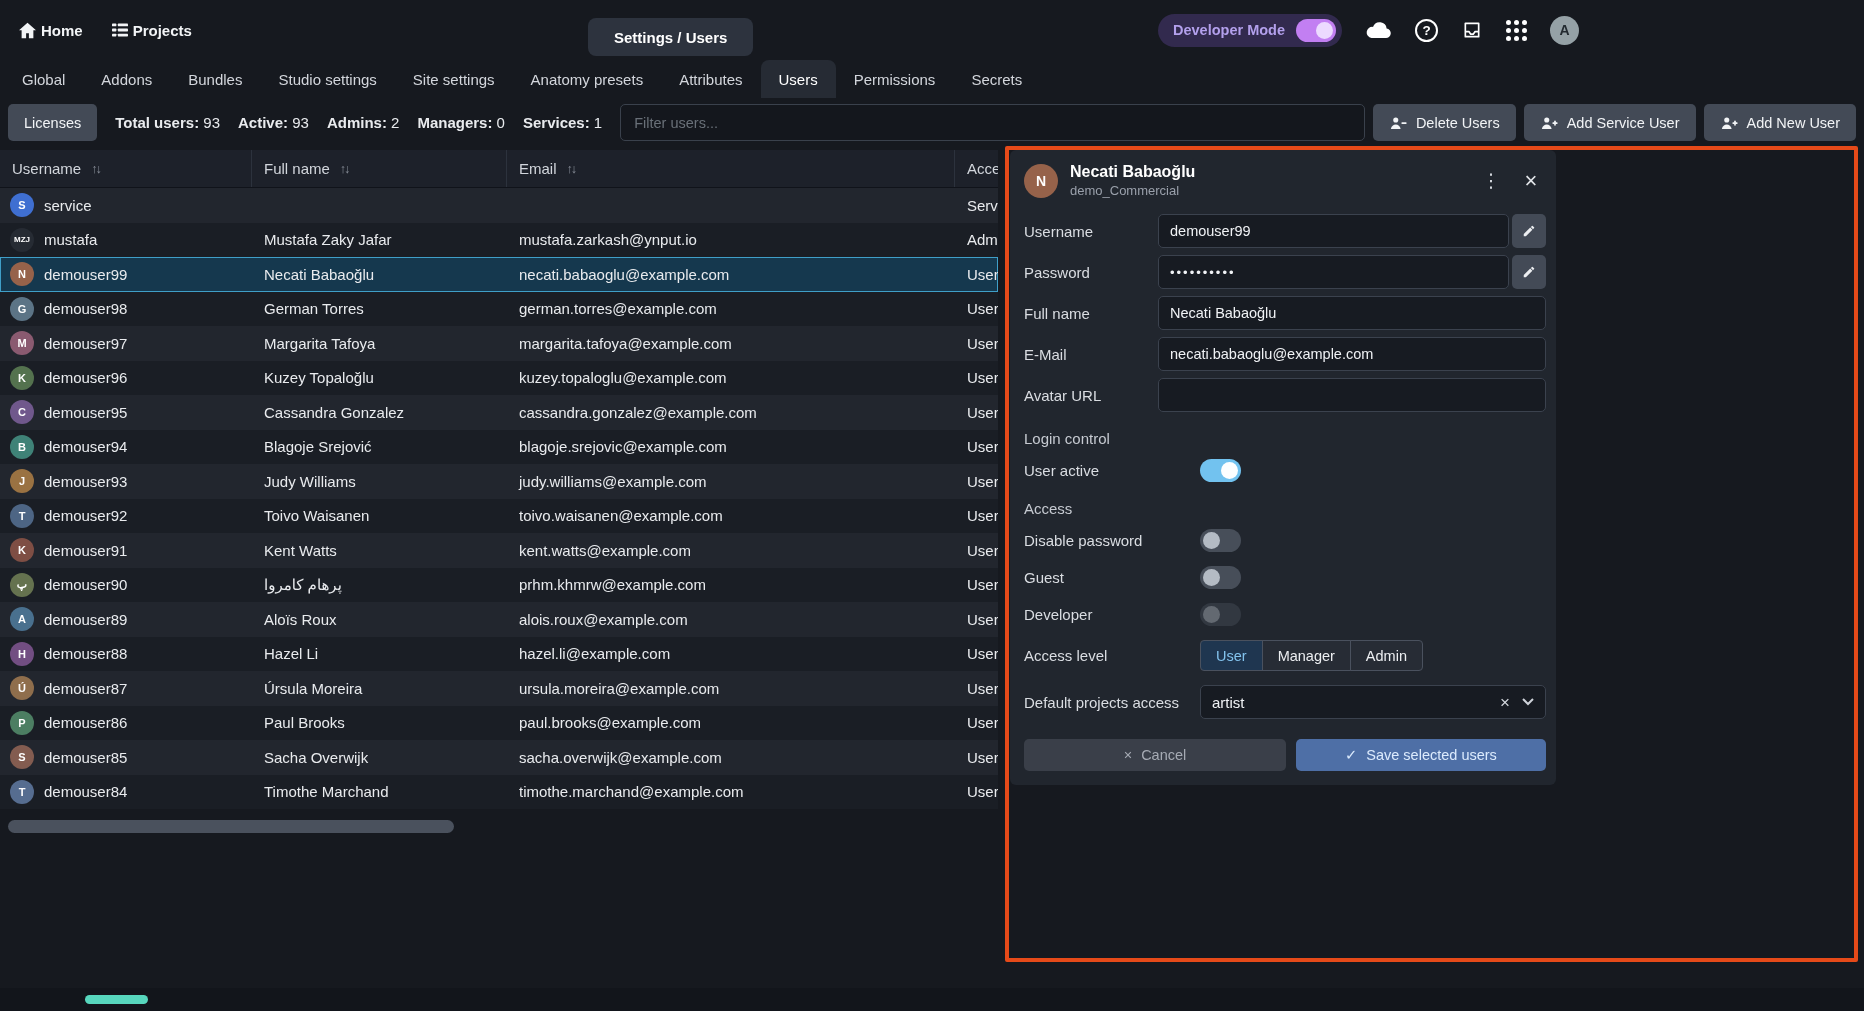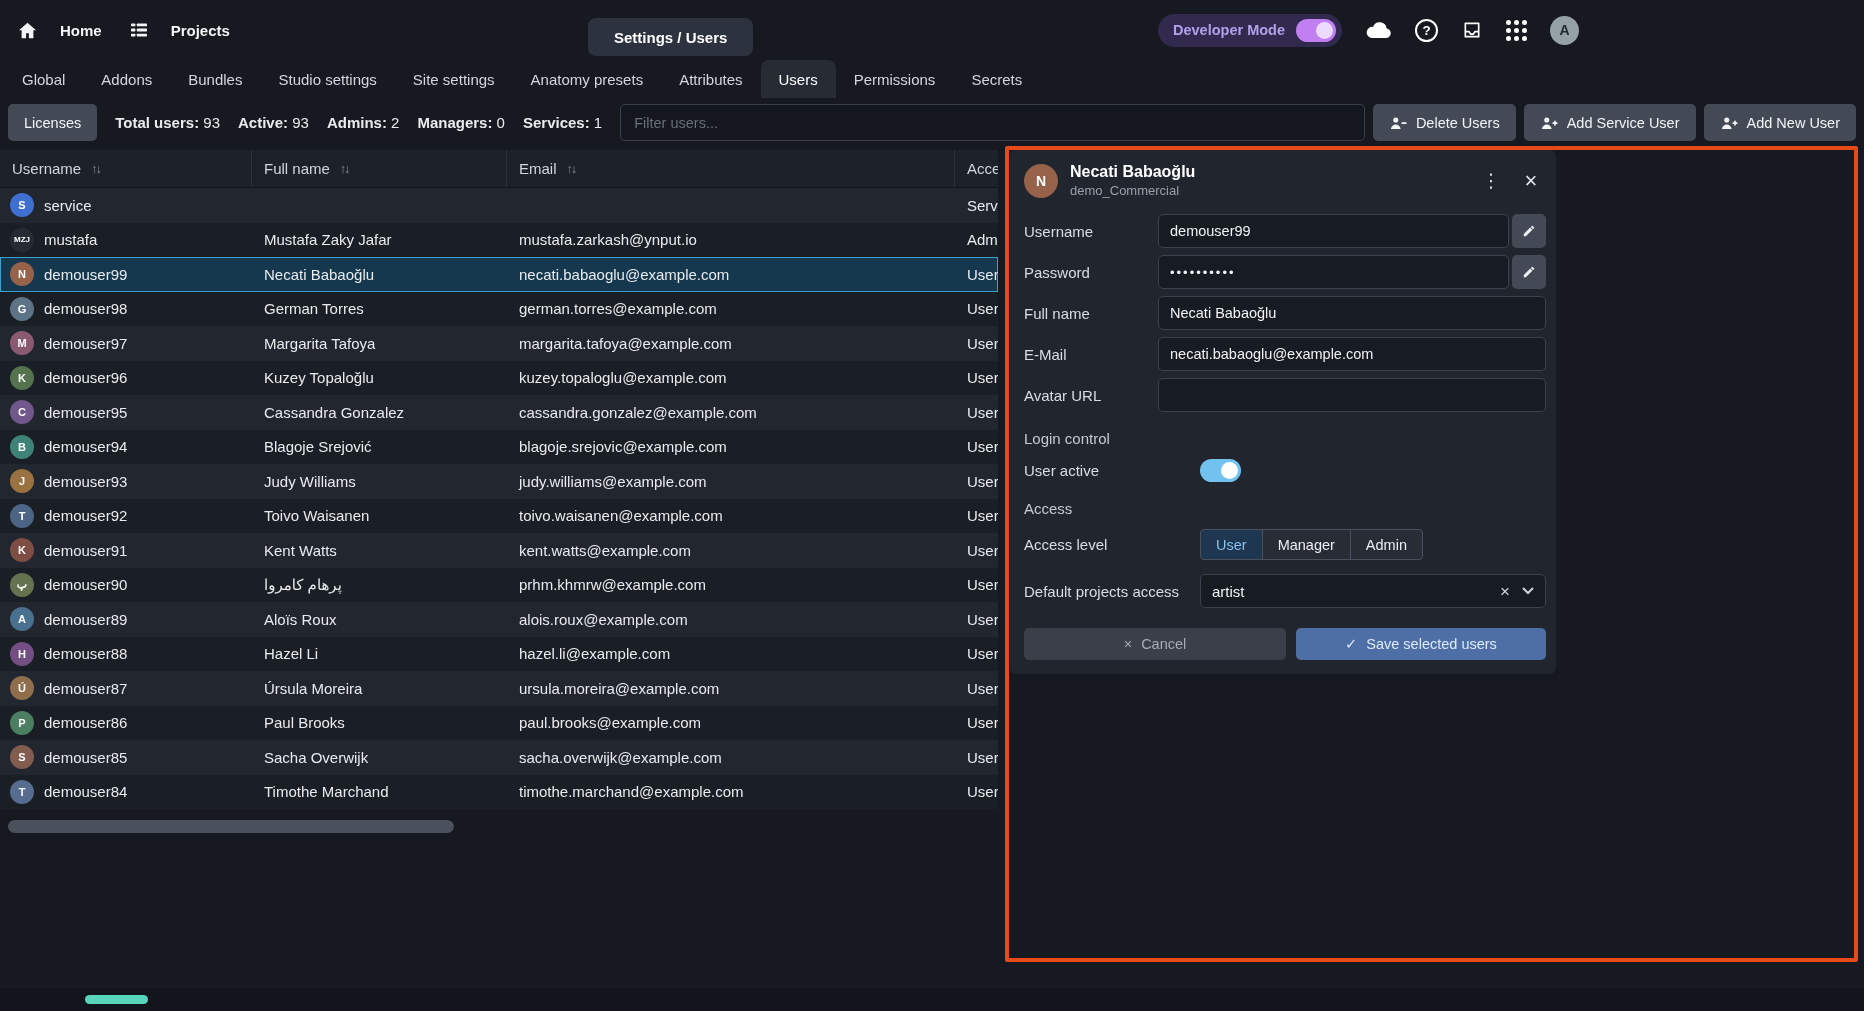--- a/index.html
+++ b/index.html
@@ -7,21 +7,21 @@
   .app {
     position:relative; width:1864px; height:1011px; overflow:hidden;
     background:#16191f; color:#e9ebee;
     font-family:"Liberation Sans", sans-serif; font-size:15px;
   }
   .ico { display:inline-flex; align-items:center; justify-content:center; }
 
   
   .topbar { position:absolute; top:0; left:0; right:0; height:60px; display:flex; align-items:center; padding-left:18px; }
   .tb-left { display:flex; gap:28px; align-items:center; }
-  .tb-item { display:flex; align-items:center; gap:23px; font-weight:bold; font-size:15px; color:#f2f4f6; cursor:pointer; }
+  .tb-item { display:flex; align-items:center; gap:4px; font-weight:bold; font-size:15px; color:#f2f4f6; cursor:pointer; }
   .center-btn {
     position:absolute; left:588px; top:18px; height:38px; padding:0 26px;
     background:#2d333e; border:none; border-radius:8px; color:#fff;
     font-family:inherit; font-size:15px; font-weight:bold; cursor:pointer;
   }
   .tb-right { position:absolute; left:1158px; top:0; height:60px; display:flex; align-items:center; gap:23px; }
   .dev-pill { display:flex; align-items:center; gap:11px; height:33px; padding:0 6px 0 15px;
     background:#322a4e; border-radius:17px; color:#b3a0ec; font-size:14.5px; font-weight:bold; cursor:pointer; }
   .dev-toggle { position:relative; width:40px; height:23px; border-radius:12px;
     background:var(--developer-purple,#c27ff2); cursor:pointer; }
@@ -465,20 +465,34 @@
 
     <div class="section-label">Login control</div>
     <div>
         <div class="t-row">
           <div class="t-label">User active</div>
           <span class="toggle on"></span>
         </div>
       </div>
 
     <div class="section-label">Access</div>
+    <div>
+        <div class="t-row">
+          <div class="t-label">Disable password</div>
+          <span class="toggle"></span>
+        </div>
+        <div class="t-row">
+          <div class="t-label">Guest</div>
+          <span class="toggle"></span>
+        </div>
+        <div class="t-row">
+          <div class="t-label">Developer</div>
+          <span class="toggle disabled"></span>
+        </div>
+      </div>
 
     <div class="t-row">
       <div class="t-label">Access level</div>
       <div class="seg">
           <div class="seg-btn active">User</div>
           <div class="seg-btn">Manager</div>
           <div class="seg-btn">Admin</div>
         </div>
     </div>
 

